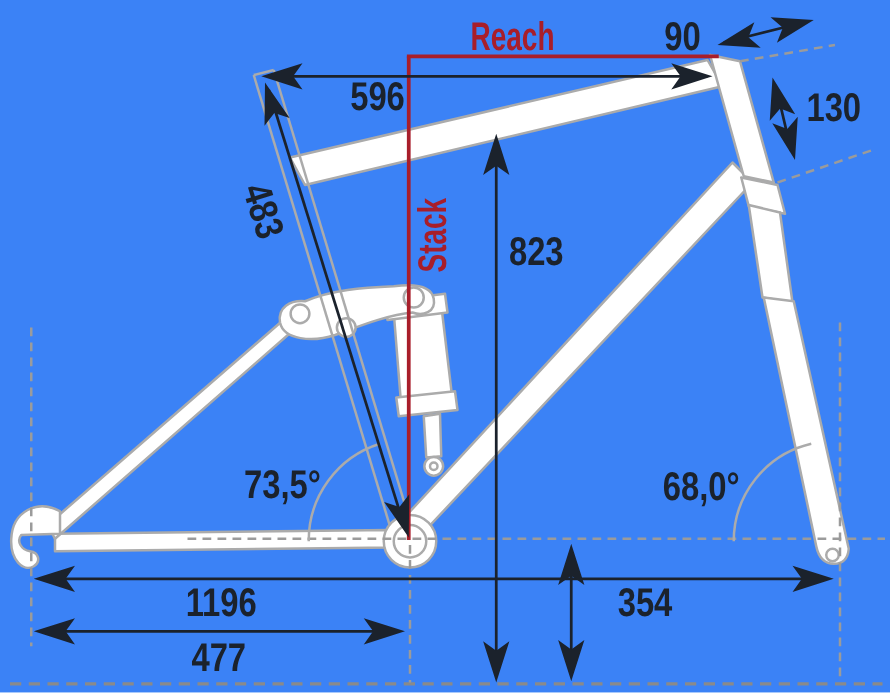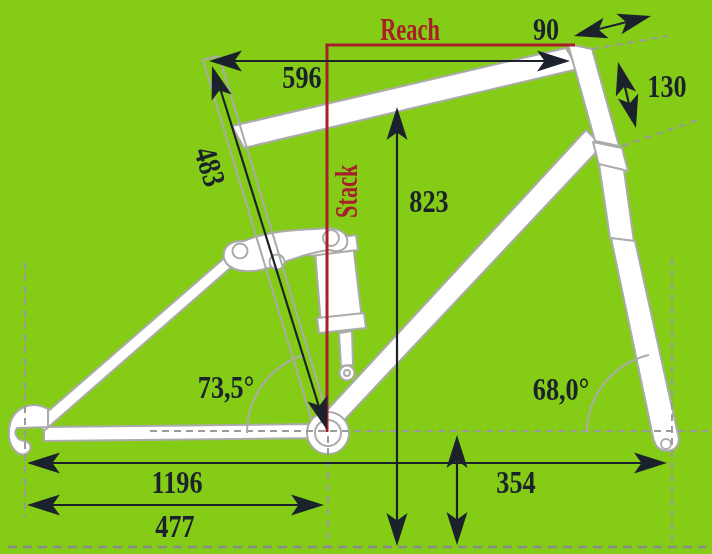--- a/index.html
+++ b/index.html
@@ -1,17 +1,17 @@
 <!DOCTYPE html>
 <html><head>
 <meta charset="utf-8">
 <style>
   html,body{margin:0;padding:0;background:#ffffff;}
-  .stage{position:relative;width:712px;height:554px;background:#84cc16;overflow:hidden;
-         font-family:Liberation Serif, serif;}
+  .stage{position:relative;width:712px;height:554px;background:#3b82f6;overflow:hidden;
+         font-family:Liberation Sans, sans-serif;}
   svg{display:block;}
   .frame{fill:#ffffff;stroke:#ababab;stroke-width:2;stroke-linejoin:round;}
   .frameline{fill:none;stroke:#ababab;stroke-width:2;}
   .guide{fill:none;stroke:#9b9b9b;stroke-width:2;stroke-dasharray:7 5;}
   .ground{fill:none;stroke:#8a8a8a;stroke-width:2.6;stroke-dasharray:9 6;}
   .dim{fill:none;stroke:#1b222c;stroke-width:2.2;}
   .ah{fill:#1b222c;stroke:none;}
   .red{fill:none;stroke:#a81e2a;stroke-width:3;}
   .num{font-weight:700;font-size:32px;fill:#1b222c;text-anchor:middle;}
   .numstart{font-weight:700;font-size:32px;fill:#1b222c;text-anchor:start;}

